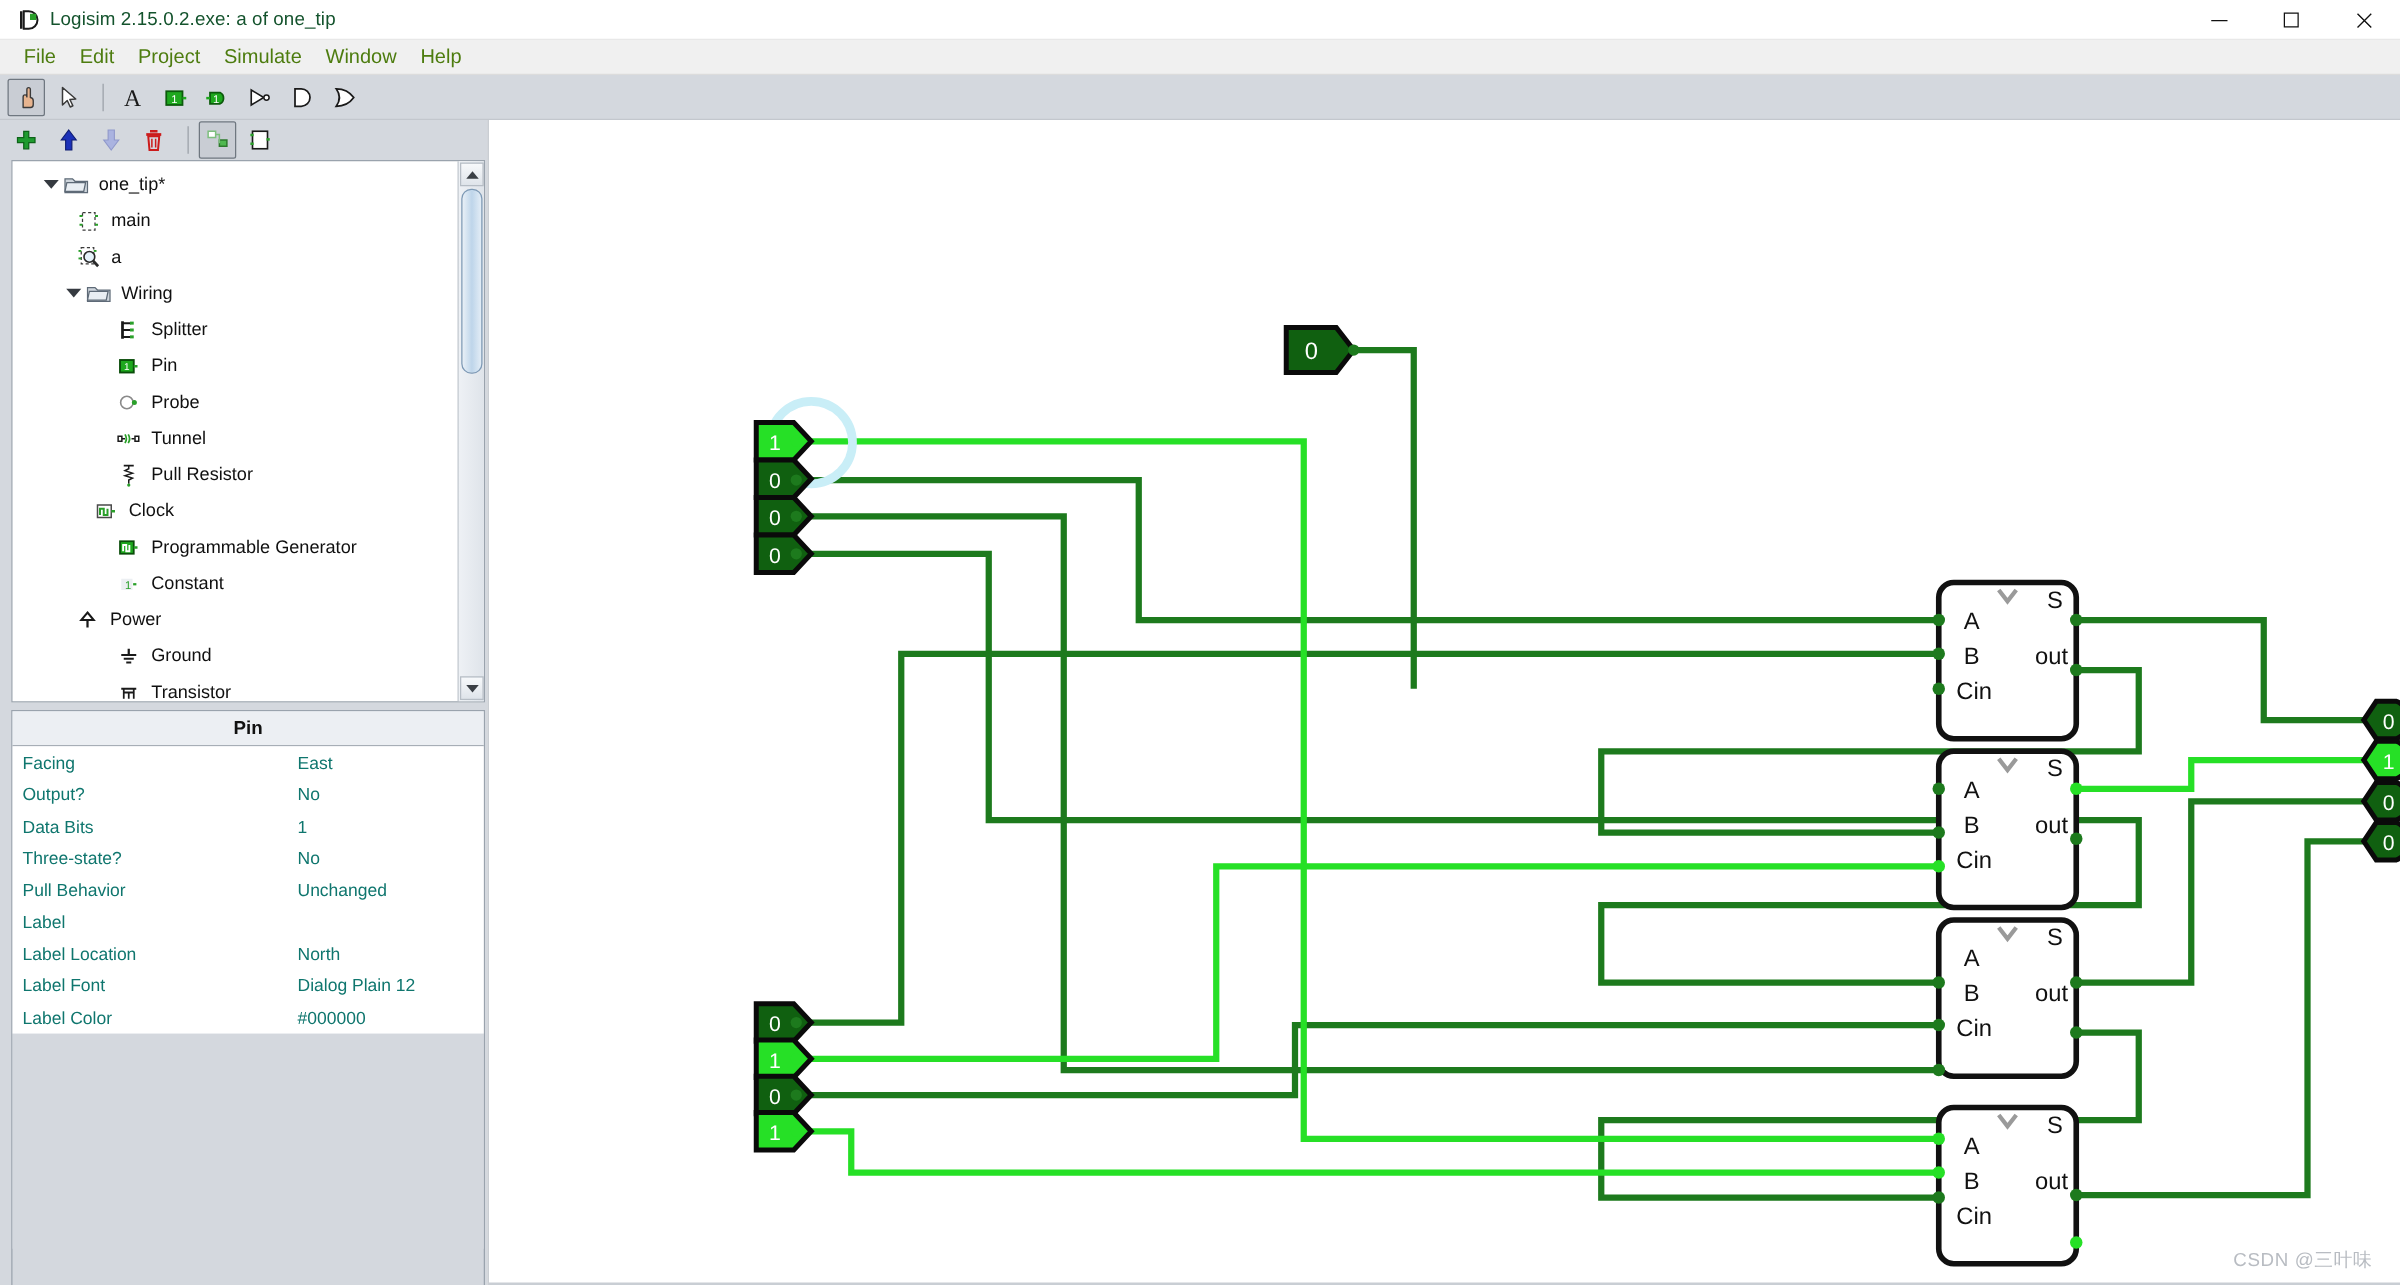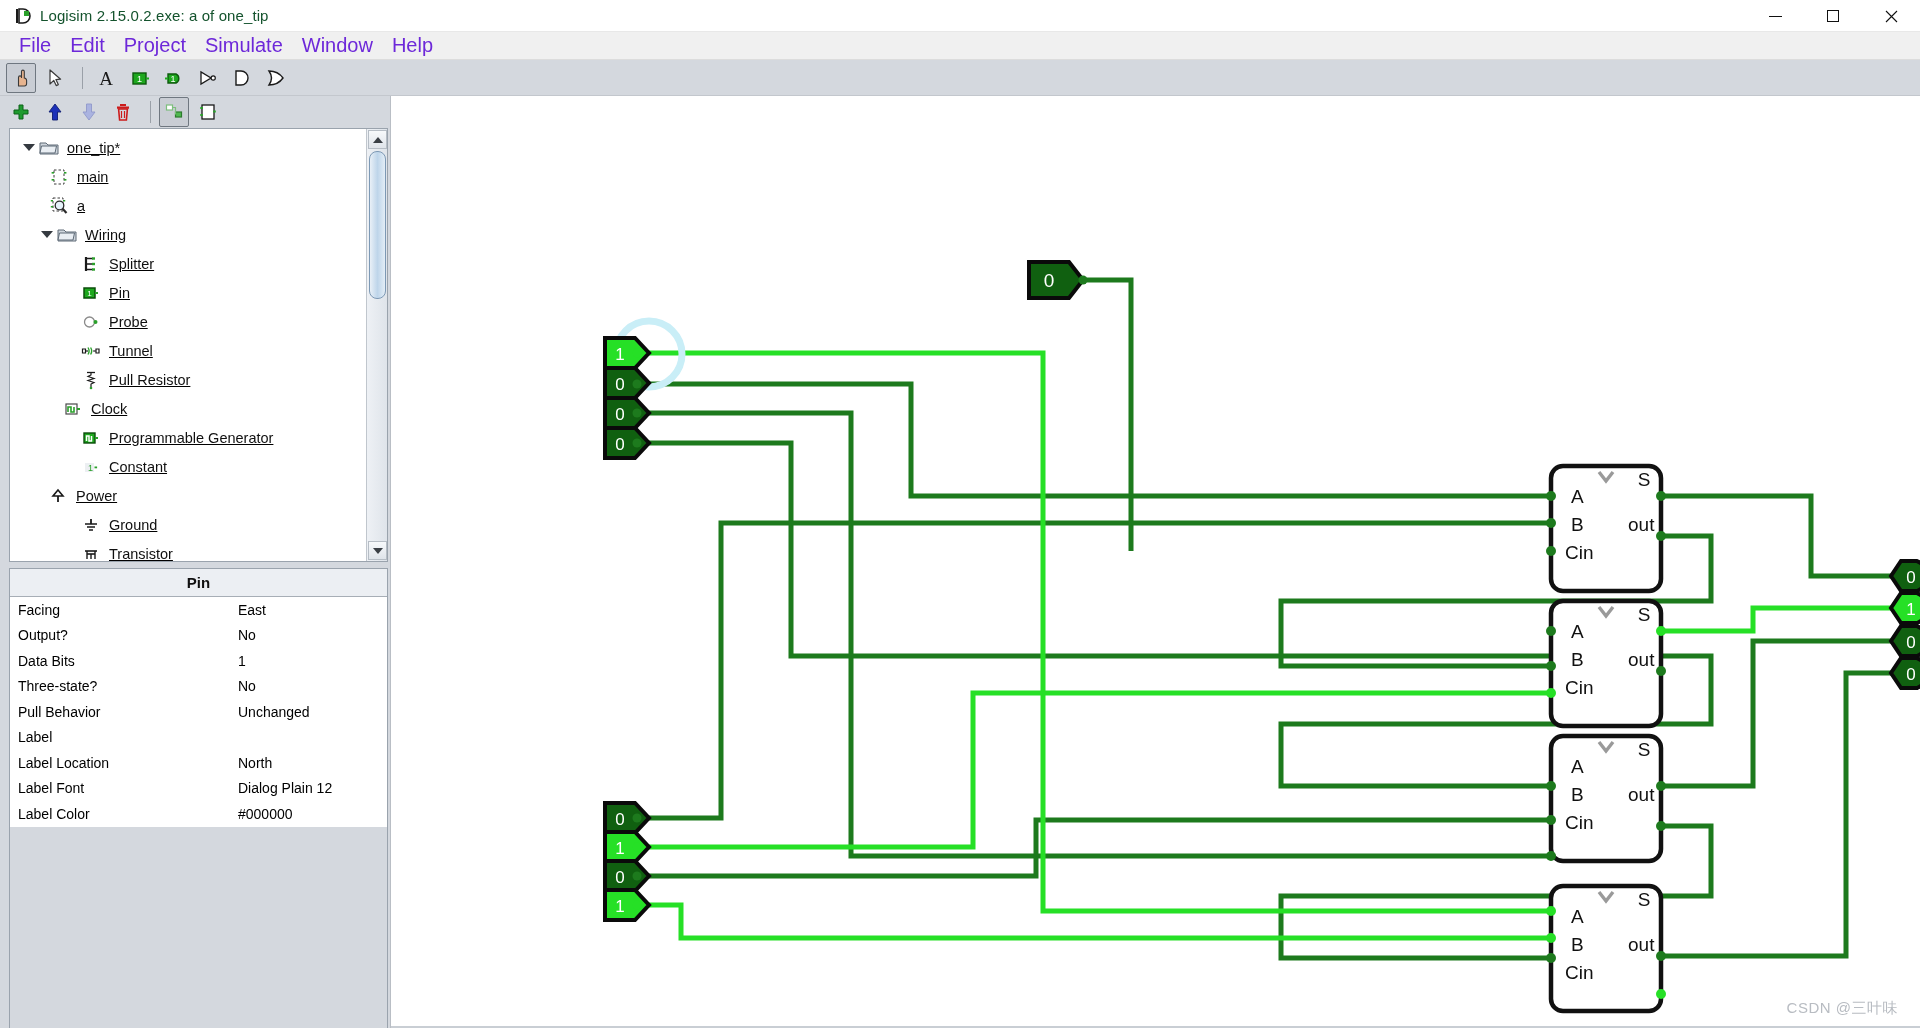--- a/index.html
+++ b/index.html
@@ -49,21 +49,21 @@
 
   
   .menubar {
     position: absolute; left: 0; top: 32px; width: 1920px; height: 28px;
     background: #f0f0f0;
     display: flex; align-items: center;
     padding-left: 10px;
     border-bottom: 1px solid #dcdcdc;
   }
   .menu-item {
-    font-size: 20px; color: #6d28d9;
+    font-size: 16px; color: #4d7c0f;
     padding: 3px 9px; margin-right: 1px;
     border-radius: 2px;
   }
 
   
   .toolbar {
     position: absolute; left: 0; top: 60px; width: 1920px; height: 36px;
     background: #d4d8de;
     display: flex; align-items: center; padding-left: 6px;
     border-bottom: 1px solid #c3c7cd;
@@ -111,21 +111,21 @@
   .sb-arrow.down { bottom: 1px; }
   .sb-thumb {
     position: absolute; left: 2px; top: 22px; width: 17px; height: 148px;
     background: linear-gradient(to right,#e9f0f7,#bed5ea,#e3edf6);
     border: 1px solid #7d99b5; border-radius: 8px;
   }
   .tri { width:0;height:0; }
   .tri-up { border-left:5px solid transparent;border-right:5px solid transparent;border-bottom:6px solid #3a3f45; }
   .tri-down { border-left:5px solid transparent;border-right:5px solid transparent;border-top:6px solid #3a3f45; }
 
-  .tree-list { position:absolute; left:0; top:0; right:22px; top:4px;text-decoration:underline; }
+  .tree-list { position:absolute; left:12px; top:0; right:22px; top:4px; }
   .tree-row {
     display: flex; align-items: center; height: 29px;
     font-size: 14.5px; color: #101010;
   }
   .twisty {
     width: 18px; display:flex; align-items:center; justify-content:center;
   }
   .twisty .tri-r {
     width:0;height:0;border-left:6px solid transparent;border-right:6px solid transparent;border-top:7px solid #353a40;
   }
@@ -138,21 +138,21 @@
     background: #d4d8de;
     border: 1px solid #9aa3ad;
   }
   .attr-header {
     height: 28px; display:flex; align-items:center; justify-content:center;
     font-size: 15px; font-weight: bold; color: #111;
     background: #eceff3;
     border-bottom: 1px solid #a7aeb6;
   }
   .attr-rows { background:#ffffff; }
-  .attr-row { display:flex; height: 25.5px; align-items:center; font-size:14px; color:#000000; }
+  .attr-row { display:flex; height: 25.5px; align-items:center; font-size:14px; color:#0f766e; }
   .attr-key { width: 188px; padding-left: 8px; }
   .attr-val { flex: 1; margin-left: 40px; }
   .attr-filler { background:#d4d8de; height: 172px; }
 
   
   .canvas {
     position: absolute; left: 390px; top: 96px; width: 1530px; height: 932px;
     background: #ffffff;
     border-left: 1px solid #b9bec5;
     overflow: hidden;

